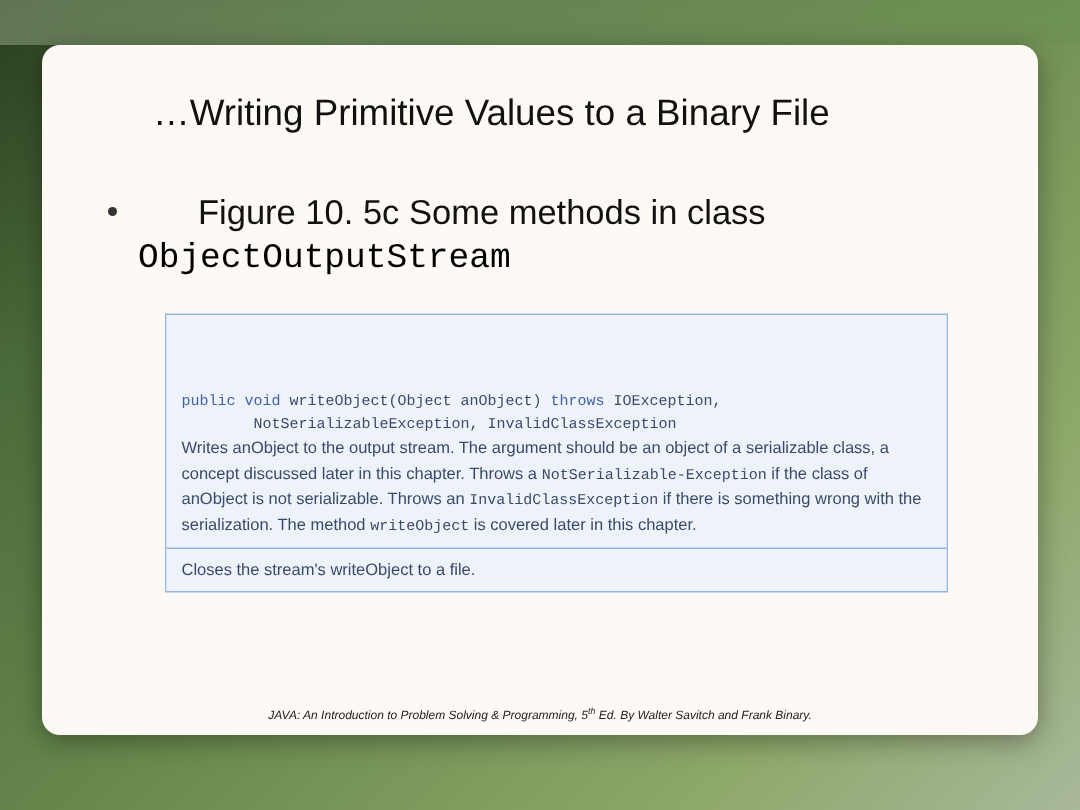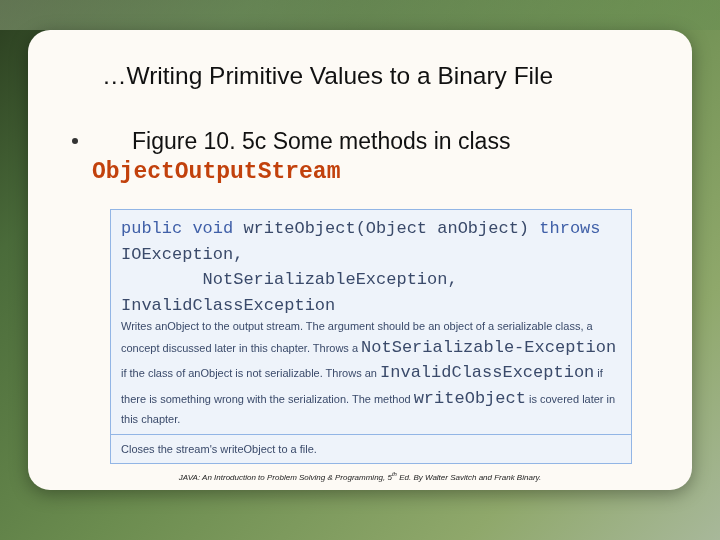--- a/index.html
+++ b/index.html
@@ -17,21 +17,21 @@
     height: 30px;
     background: linear-gradient(90deg, rgba(180,200,160,0.4) 0%, rgba(140,170,120,0.3) 50%, rgba(100,140,80,0.4) 100%);
   }
   .slide-card {
     position: absolute;
     left: 28px;
     top: 30px;
     right: 28px;
     bottom: 50px;
     background: #fdfaf5;
-    border-radius: 22px;
+    border-radius: 12px;
     box-shadow: 0 4px 18px rgba(0,0,0,0.35);
     padding: 24px 32px 14px 32px;
   }
   .title {
     font-size: 24.5px;
     color: #111;
     margin: 8px 0 36px 42px;
     font-weight: 400;
   }
   .bullet-row {
@@ -50,41 +50,41 @@
     flex-shrink: 0;
   }
   .bullet-text {
     font-size: 23px;
     color: #111;
     line-height: 1.35;
   }
   .class-name {
     font-family: "Courier New", monospace;
     font-size: 23px;
-    color: #c2410c;
+    color: #000000;
     margin-left: 32px;
     margin-top: 2px;
-    font-weight: bold;
+    font-weight: normal;
   }
   .api-box {
     margin: 24px 28px 0 50px;
     border: 1px solid #92b5e5;
   }
   .api-row {
     background: #eef3fa;
     padding: 6px 10px;
     font-size: 11px;
     line-height: 1.5;
     color: #3a4a6a;
   }
   .api-row + .api-row {
     border-top: 1px solid #92b5e5;
   }
   .kw { color: #4060a8; }
-  .mono { font-family: "Courier New", monospace; font-size: 17px; }
+  .mono { font-family: "Courier New", monospace; font-size: 10px; margin-top: 45px; }
   .desc { color: #3a4a6a; font-family: Arial, sans-serif; }
   .footer {
     position: absolute;
     left: 0; right: 0; bottom: 6px;
     text-align: center;
     font-size: 8px;
     font-style: italic;
     color: #222;
     line-height: 1.6;
   }

